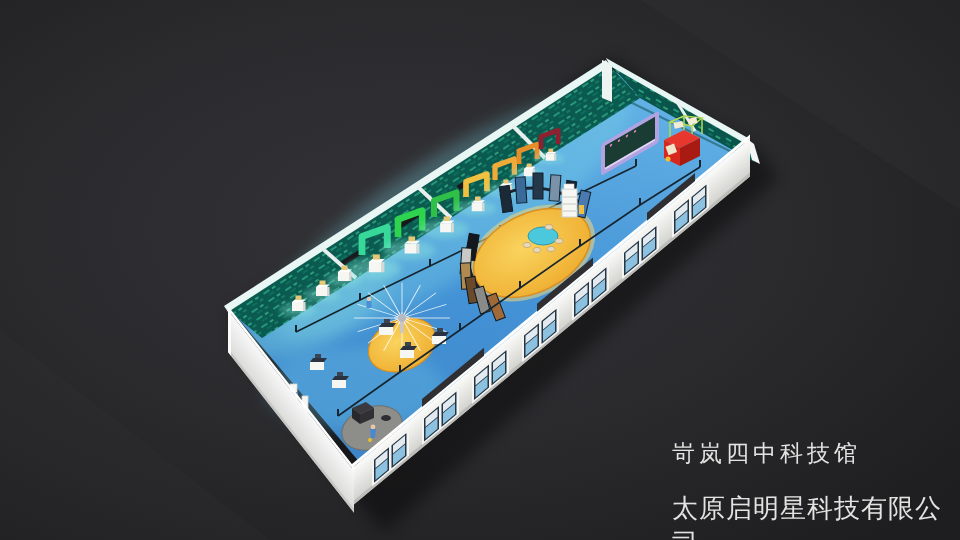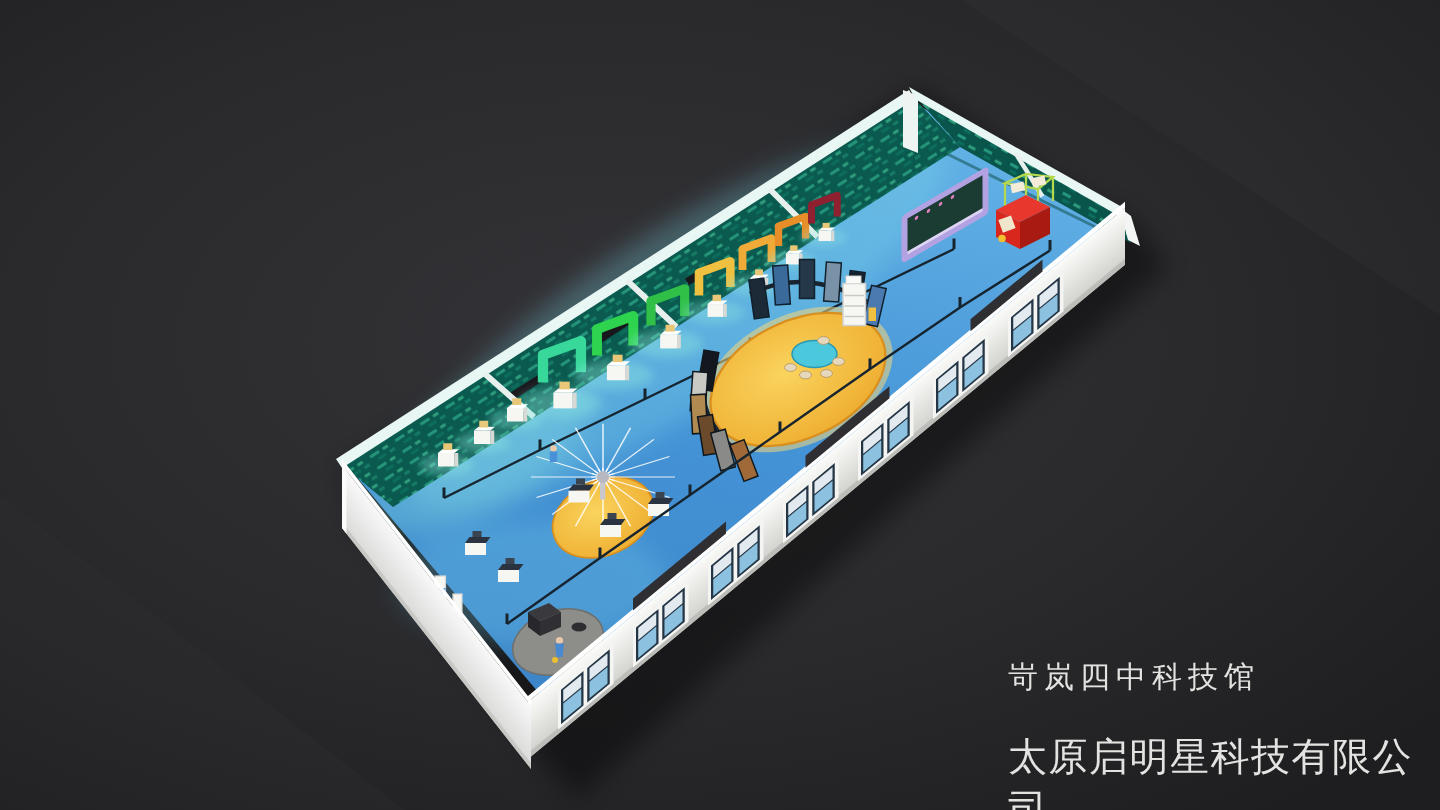--- a/index.html
+++ b/index.html
@@ -1,21 +1,21 @@
 <!DOCTYPE html>
 <html><head>
 <meta charset="utf-8">
 <style>
   html,body{margin:0;padding:0;background:#151517;}
   .stage{position:relative;width:960px;height:540px;overflow:hidden;
          font-family:"Liberation Sans","DejaVu Sans",sans-serif;}
   .stage svg{position:absolute;left:0;top:0;}
   .caption{position:absolute;left:672px;top:438px;color:#e3e3e1;
            font-family:"Liberation Serif","DejaVu Serif",serif;}
-  .caption .l1{font-size:20px;letter-spacing:4px;}
+  .caption .l1{font-size:23px;letter-spacing:4px;}
   .caption .l2{font-size:26px;letter-spacing:1px;margin-top:22px;}
 </style>
 </head>
 <body>
 
 <div class="stage">
 <svg width="960" height="540" viewBox="0 0 960 540">
   <defs>
     <radialGradient id="bgGrad" cx="42%" cy="42%" r="75%">
       <stop offset="0%" stop-color="#333337"></stop>

